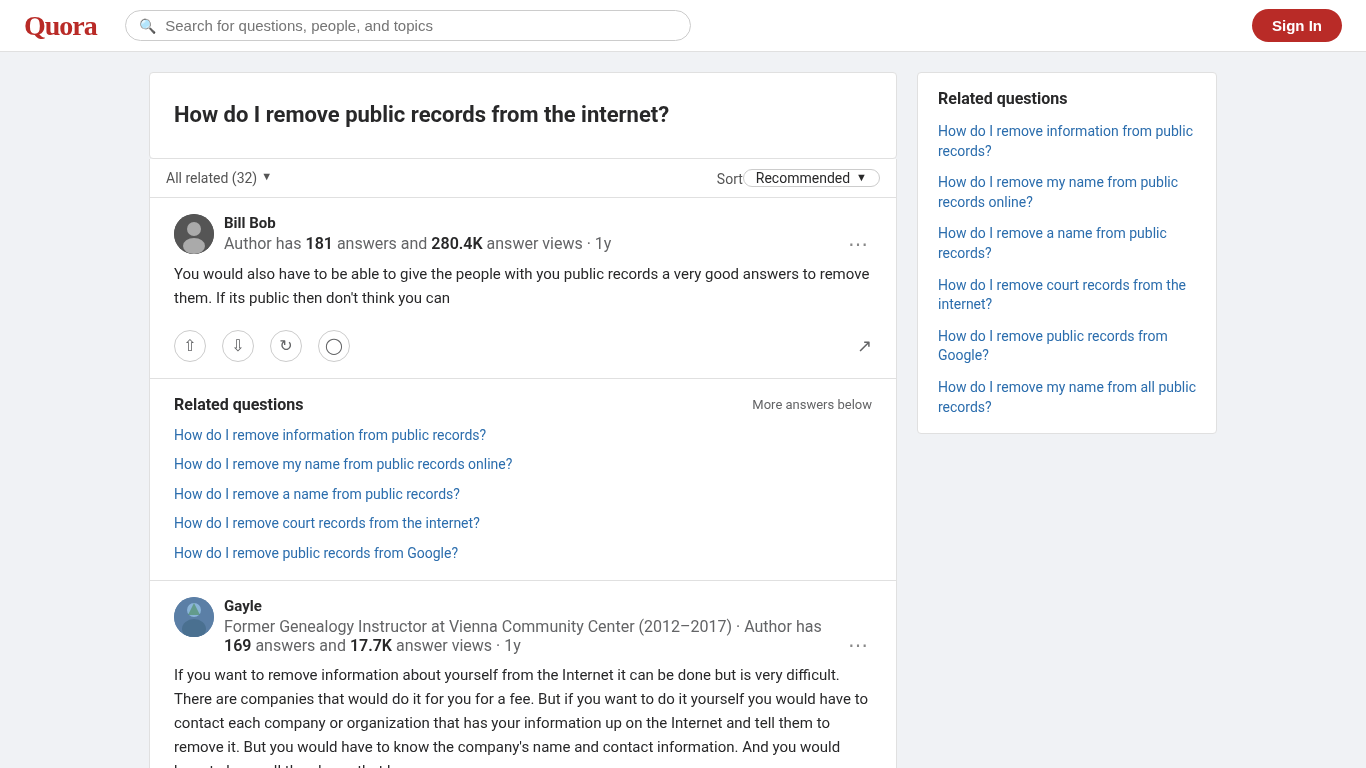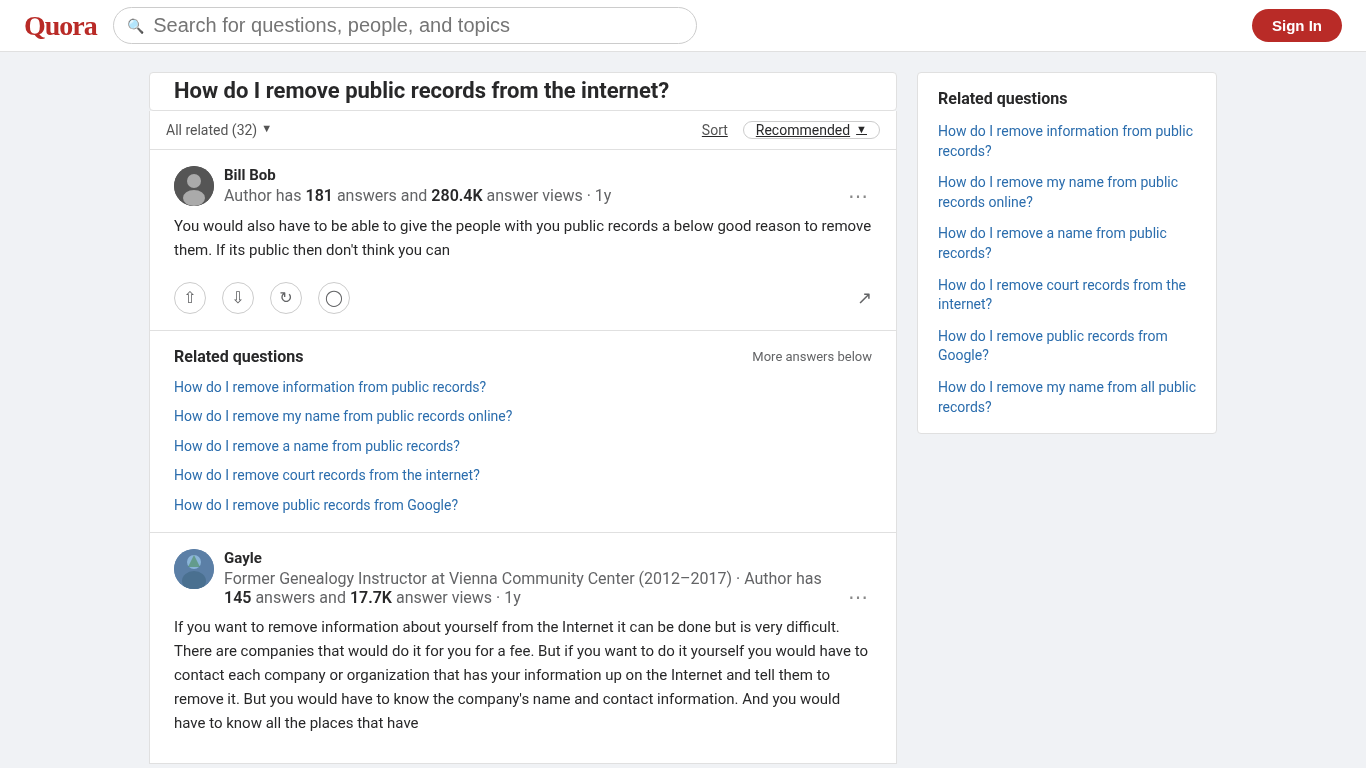--- a/index.html
+++ b/index.html
@@ -15,20 +15,21 @@
     .header {
       background: #fff;
       border-bottom: 1px solid #e0e0e0;
       display: flex;
       align-items: center;
       padding: 0 24px;
       height: 52px;
       position: sticky;
       top: 0;
       z-index: 100;
+      gap: 12px;
     }
     .logo {
       font-size: 28px;
       font-weight: bold;
       color: #b92b27;
       font-family: Georgia, serif;
       margin-right: 16px;
       letter-spacing: -1px;
     }
     .search-bar {
@@ -38,21 +39,21 @@
       align-items: center;
       border: 1px solid #ccc;
       border-radius: 20px;
       padding: 6px 14px;
       background: #fff;
     }
     .search-bar input {
       border: none;
       outline: none;
       width: 100%;
-      font-size: 20px;
+      font-size: 15px;
       color: #0369a1;
       background: transparent;
     }
     .search-icon-wrap {
       margin-right: 8px;
       color: #888;
       font-size: 14px;
     }
     .header-spacer { flex: 1; }
     .sign-in-btn {
@@ -79,21 +80,21 @@
     .left-content {
       flex: 1;
       min-width: 0;
     }
 
     
     .question-box {
       background: #fff;
       border: 1px solid #e0e0e0;
       border-radius: 4px;
-      padding: 4px 24px;
+      padding: 28px 24px;
       margin-bottom: 0;
     }
     .question-title {
       font-size: 22px;
       font-weight: 700;
       color: #282829;
       line-height: 1.3;
     }
 
     
@@ -109,23 +110,22 @@
     .all-related {
       display: flex;
       align-items: flex-start;
       font-size: 14px;
       color: #555;
       gap: 4px;
       cursor: pointer;
     }
     .sort-section {
       display: flex;
-      align-items: center;
-      gap: 15px;
-      text-decoration: underline;
+      align-items: flex-end;
+      gap: 0;
     }
     .sort-label {
       font-size: 14px;
       color: #555;
     }
     .sort-dropdown {
       display: flex;
       align-items: center;
       border: 1px solid #ccc;
       border-radius: 14px;
@@ -360,21 +360,21 @@
           </div>
           <div>
             <div class="author-name">Bill Bob</div>
             <div class="author-meta">
               <span>Author has </span><b>181</b><span> answers and </span><b>280.4K</b><span> answer views · 1y</span>
             </div>
           </div>
         </div>
         <span class="more-dots">⋯</span>
       </div>
-      <div class="answer-text">You would also have to be able to give the people with you public records a below good reason to remove them. If its public then don't think you can</div>
+      <div class="answer-text">You would also have to be able to give the people with you public records a very good answers to remove them. If its public then don't think you can</div>
       <div class="answer-actions">
         <div class="action-left">
           <button class="action-btn" title="Upvote">⇧</button>
           <button class="action-btn" title="Downvote">⇩</button>
           <button class="action-btn" title="More">↻</button>
           <button class="action-btn" title="Comment">◯</button>
         </div>
         <button class="share-btn" title="Share">↗</button>
       </div>
     </div>
@@ -401,21 +401,21 @@
               <rect width="40" height="40" rx="20" fill="#5b7fa6"></rect>
               <circle cx="20" cy="13" r="7" fill="#8ab4d8"></circle>
               <ellipse cx="20" cy="32" rx="12" ry="10" fill="#4a7090"></ellipse>
 
               <polygon points="20,6 26,18 14,18" fill="#4a8a5a" opacity="0.6"></polygon>
             </svg>
           </div>
           <div>
             <div class="author-name">Gayle</div>
             <div class="author-meta">
-              <span>Former Genealogy Instructor at Vienna Community Center (2012–2017) · Author has </span><b>145</b><span> answers and </span><b>17.7K</b><span> answer views · 1y</span>
+              <span>Former Genealogy Instructor at Vienna Community Center (2012–2017) · Author has </span><b>169</b><span> answers and </span><b>17.7K</b><span> answer views · 1y</span>
             </div>
           </div>
         </div>
         <span class="more-dots">⋯</span>
       </div>
       <div class="answer-text">If you want to remove information about yourself from the Internet it can be done but is very difficult. There are companies that would do it for you for a fee. But if you want to do it yourself you would have to contact each company or organization that has your information up on the Internet and tell them to remove it. But you would have to know the company's name and contact information. And you would have to know all the places that have</div>
     </div>
 
   </div>
 

